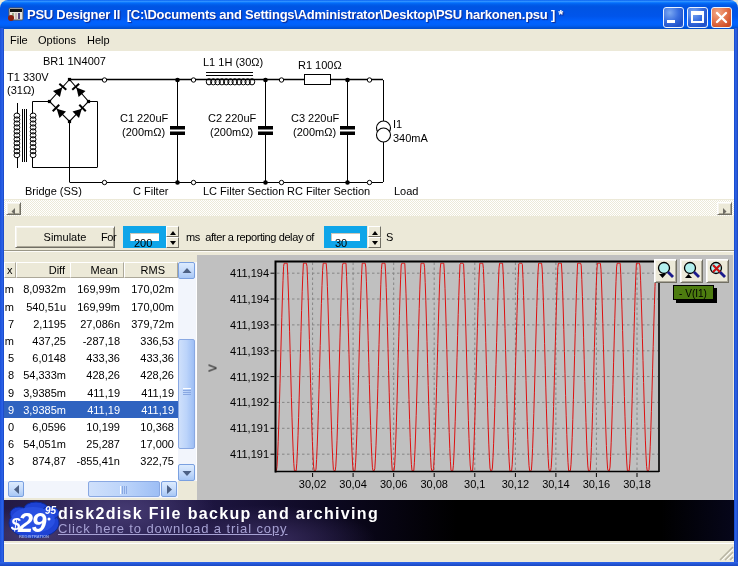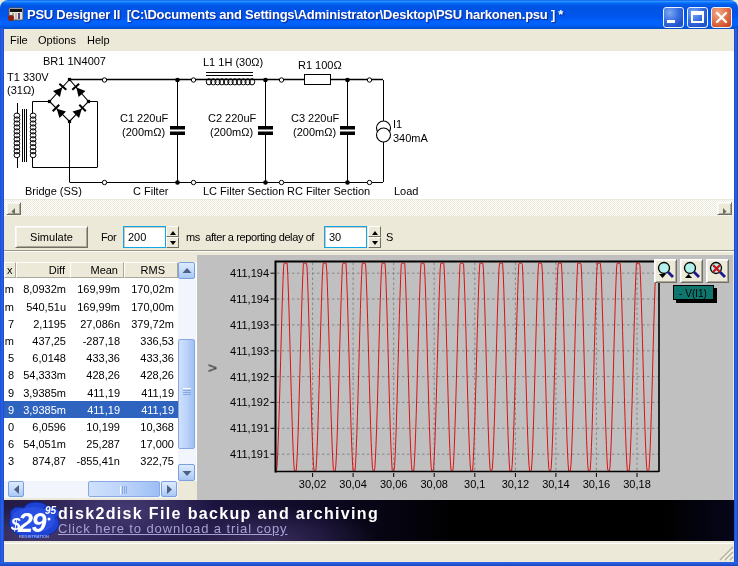--- a/index.html
+++ b/index.html
@@ -25,22 +25,22 @@
   #menubar span { position:absolute; top:5px; }
   
   #canvas { left:4px; top:51px; width:730px; height:148px; background:#fff; }
   
   #hscroll1 { left:4px; top:200px; width:730px; height:16px;
     background-image:conic-gradient(#fff 25%, #ece9d8 0 50%, #fff 0 75%, #ece9d8 0); background-size:2px 2px; }
   .cbtn { position:absolute; background:#ece9d8; border:1px solid; border-color:#fff #716f64 #716f64 #fff; box-shadow:inset 1px 1px 0 #f6f4ee, inset -1px -1px 0 #aca899; }
   
   #toolbar { left:4px; top:216px; width:730px; height:36px; background:#ece9d8; font-size:11px; }
   #toolbar .lbl { position:absolute; top:15px; letter-spacing:-0.4px; }
-  #btn-sim { position:absolute; left:11px; top:10px; width:73px; height:22px; background:#ece9d8; border:1px solid; border-color:#fff #716f64 #716f64 #fff; box-shadow:inset 1px 1px 0 #f6f4ee, inset -1px -1px 0 #aca899; font-size:11px; text-align:center; line-height:20px; }
-  .edit { position:absolute; top:10px; height:22px; background:#fff; border:1px solid #0ea5e9; box-shadow:inset 1px 1px 0 #cbc7ba; font-size:11px; line-height:20px; padding-left:4px; }
+  #btn-sim { position:absolute; left:11px; top:10px; width:100px; height:22px; background:#ece9d8; border:1px solid; border-color:#fff #716f64 #716f64 #fff; box-shadow:inset 1px 1px 0 #f6f4ee, inset -1px -1px 0 #aca899; font-size:11px; text-align:center; line-height:20px; }
+  .edit { position:absolute; top:10px; height:22px; background:#fff; border:7px solid #0ea5e9; box-shadow:inset 1px 1px 0 #cbc7ba; font-size:11px; line-height:20px; padding-left:4px; }
   .spin { position:absolute; top:10px; width:13px; height:22px; }
   .spin .s { position:absolute; left:0; width:13px; height:11px; background:#ece9d8; border:1px solid; border-color:#fff #716f64 #716f64 #fff; }
   .spin .s:after { content:""; position:absolute; left:3px; border-left:3px solid transparent; border-right:3px solid transparent; }
   .spin .up:after { top:4px; border-bottom:4px solid #000; }
   .spin .dn:after { top:3px; border-top:4px solid #000; }
   #groove { left:4px; top:250px; width:730px; height:2px; border-top:1px solid #9a9787; border-bottom:1px solid #fdfcf8; }
   
   #tablepane { left:4px; top:252px; width:193px; height:248px; background:#ece9d8; }
   #grid { position:absolute; left:0; top:10px; width:193px; height:219px; background:#fff; }
   .hcell { position:absolute; top:0; height:16px; background:#ece9d8; border-top:1px solid #fff; border-left:1px solid #fff; border-right:1px solid #aca899; border-bottom:1px solid #aca899; font-size:11px; line-height:14px; }
@@ -409,21 +409,21 @@
         <circle cx="9" cy="8" r="5.5" fill="#b2f0ee" stroke="#000" stroke-width="1.3"></circle>
         <line x1="13" y1="12" x2="18" y2="17" stroke="#1a1a8c" stroke-width="2.8"></line>
         <path d="M4 18 L11 18 L7.5 14 Z" fill="#000"></path>
       </svg></div>
     <div style="position:absolute;left:509px;top:4px;width:23px;height:24px;background:#ece9d8;border:1px solid;border-color:#fff #716f64 #716f64 #fff;box-shadow:inset 1px 1px 0 #f6f4ee, inset -1px -1px 0 #aca899;"><svg width="21" height="22">
         <circle cx="9" cy="8" r="5.5" fill="#b2f0ee" stroke="#000" stroke-width="1.3"></circle>
         <line x1="13" y1="12" x2="18" y2="17" stroke="#1a1a8c" stroke-width="2.8"></line>
         <path d="M6 5 L13 12 M13 5 L6 12" stroke="#cc1111" stroke-width="2.2"></path>
       </svg></div>
     <div style="position:absolute;left:479px;top:33px;width:41px;height:15px;background:#000;"></div>
-    <div style="position:absolute;left:476px;top:30px;width:41px;height:15px;background:#0f766e;border:1px solid #000;"><svg width="39" height="13">
+    <div style="position:absolute;left:476px;top:30px;width:41px;height:15px;background:#4d7c0f;border:1px solid #000;"><svg width="39" height="13">
         <text x="19" y="10" font-size="10" text-anchor="middle" fill="#000">- V(I1)</text>
       </svg></div>
   </div>
 <div class="abs" id="banner">
   <svg width="58" height="41" style="position:absolute;left:2px;top:0px;">
 <g stroke="#0a2a9c" stroke-width="1">
 <ellipse cx="28" cy="23" rx="25" ry="15" fill="#1e42d4"></ellipse>
 <ellipse cx="13" cy="14" rx="9" ry="7" fill="#1e42d4"></ellipse>
 <ellipse cx="30" cy="9" rx="12" ry="7" fill="#1e42d4"></ellipse>
 <ellipse cx="44" cy="13" rx="9" ry="6.5" fill="#1e42d4"></ellipse>

